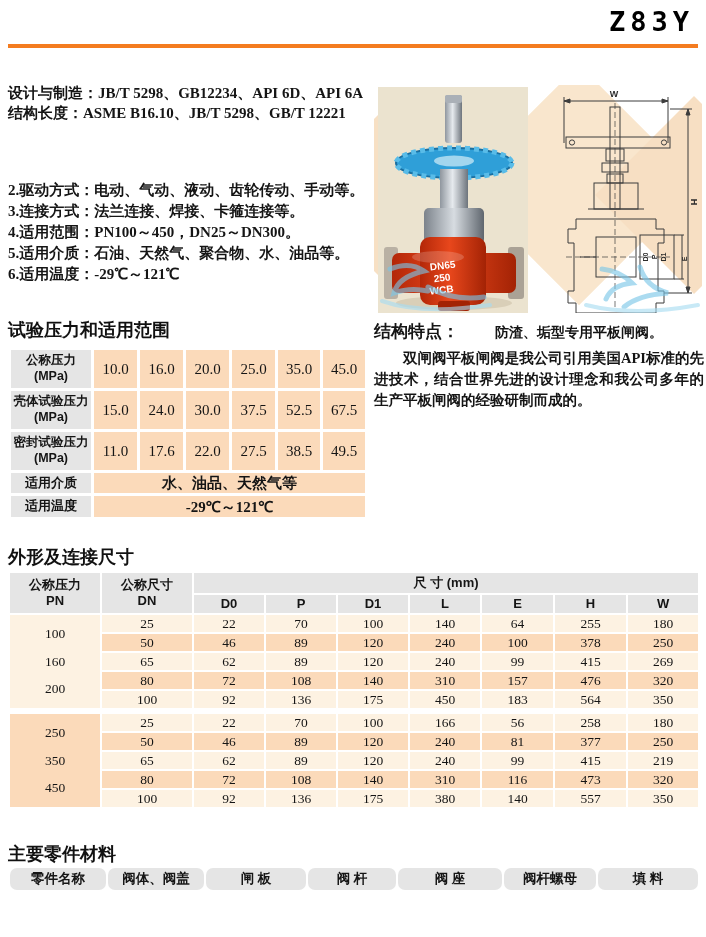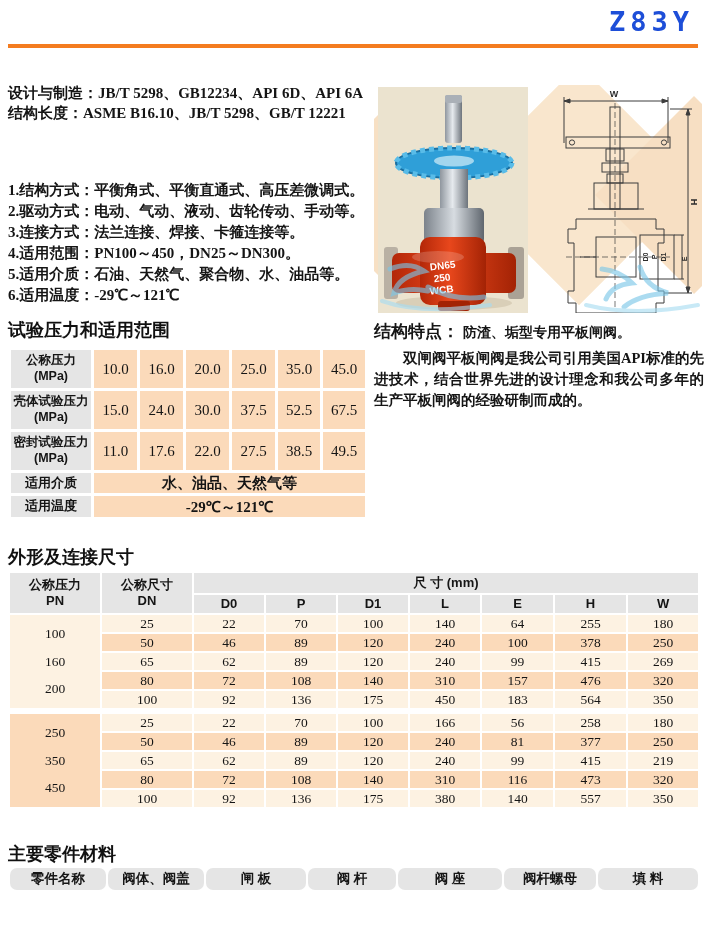--- a/index.html
+++ b/index.html
@@ -3,41 +3,41 @@
 <meta charset="utf-8">
 <style>
   * { box-sizing: border-box; margin: 0; padding: 0; }
   html,body { width:706px; height:937px; background:#ffffff; }
   body { position:relative; font-family:"Liberation Serif", serif; color:#151515; overflow:hidden; }
 
   .abs { position:absolute; }
 
   
   .model { top:6px; right:12px; font-family:"DejaVu Sans Mono", monospace;
-           font-size:27px; font-weight:bold; letter-spacing:5px; color:#1d4ed8; }
+           font-size:27px; font-weight:bold; letter-spacing:5px; color:#000000; }
   .rule  { top:44px; left:8px; width:690px; height:4px; background:#f47c20; }
 
   
   .standards { left:8px; top:83px; width:366px; font-size:15px; line-height:20px; font-weight:bold; }
   .feat-list { left:8px; top:180px; width:366px; font-size:15px; line-height:21px; font-weight:bold; }
 
   
   .images { left:374px; top:85px; width:328px; height:230px; overflow:hidden; }
   .diamond { position:absolute; transform:rotate(45deg); }
   .d1 { left:-45px; top:35px;  width:150px; height:150px; background:#f7e0c4; }
   .d2 { left:120px; top:15px;  width:170px; height:170px; background:#f9e6cd; }
   .d3 { left:250px; top:40px;  width:140px; height:140px; background:#f7dfc3; }
   .photo-panel   { position:absolute; left:4px;  top:2px; width:150px; height:226px; }
   .drawing-panel { position:absolute; right:2px; top:2px; width:164px; height:226px; }
   .wm { position:absolute; opacity:.62; }
 
   
   .sf-title-row { left:374px; top:320px; width:330px; }
   .sf-title { display:inline; font-family:"Liberation Sans", sans-serif; font-size:17px; font-weight:bold; }
-  .sf-sub   { display:inline; font-size:14px; font-weight:bold; }
+  .sf-sub   { display:inline; font-size:14px; font-weight:bold;margin-left:32px; }
   .sf-para  { left:374px; top:348px; width:330px; font-size:14.5px; line-height:21px;
               font-weight:bold; text-indent:2em; text-align:justify; }
 
   
   .sec-title { font-family:"Liberation Sans", sans-serif; font-size:18px; font-weight:bold; color:#111; }
 
   
   table { border-collapse:separate; table-layout:fixed; }
   td { text-align:center; vertical-align:middle; overflow:hidden; }
   .hd   { background:#e5e5e5; font-weight:bold; }
@@ -84,21 +84,20 @@
 
 <div class="abs model">Z83Y</div>
 <div class="abs rule"></div>
 
 <div class="abs standards">
   <div>设计与制造：JB/T 5298、GB12234、API 6D、API 6A</div>
   <div>结构长度：ASME B16.10、JB/T 5298、GB/T 12221</div>
 </div>
 
 <div class="abs feat-list">
-  <div>1.结构方式：平衡角式、平衡直通式、高压差微调式。</div>
   <div>2.驱动方式：电动、气动、液动、齿轮传动、手动等。</div>
   <div>3.连接方式：法兰连接、焊接、卡箍连接等。</div>
   <div>4.适用范围：PN100～450，DN25～DN300。</div>
   <div>5.适用介质：石油、天然气、聚合物、水、油品等。</div>
   <div>6.适用温度：-29℃～121℃</div>
 </div>
 
 <div class="abs images">
   <div class="diamond d1"></div>
   <div class="diamond d2"></div>

